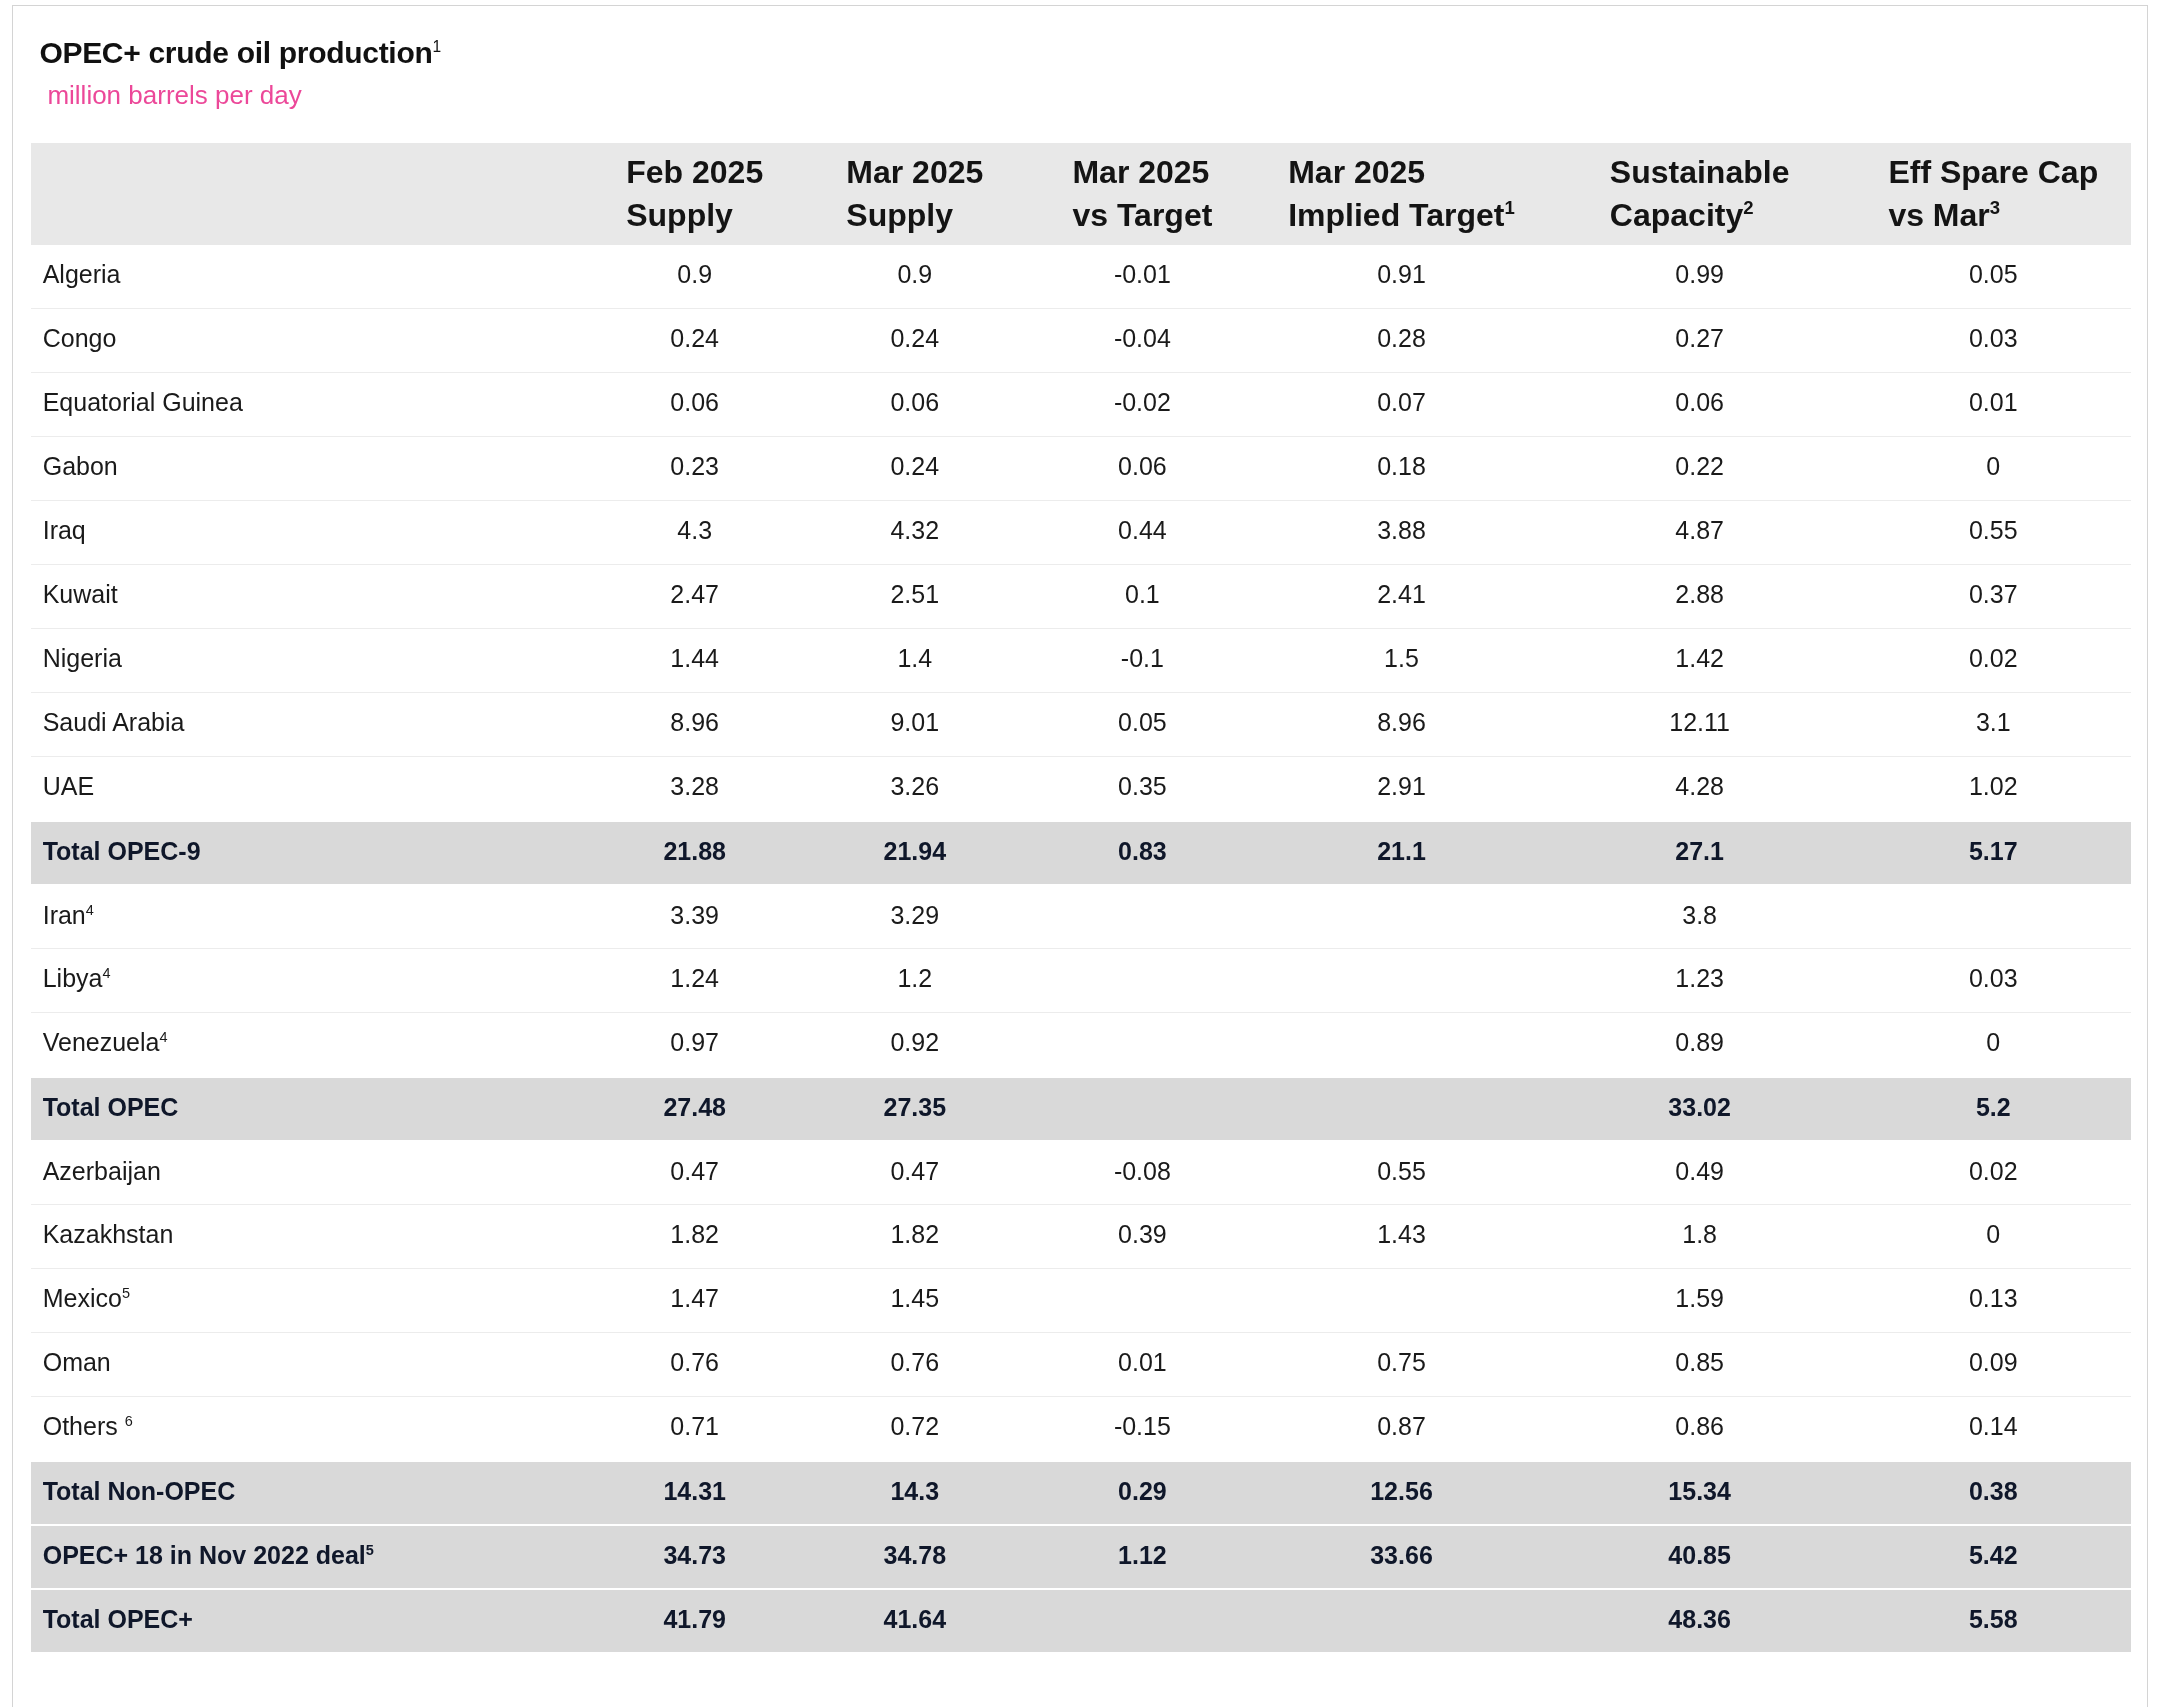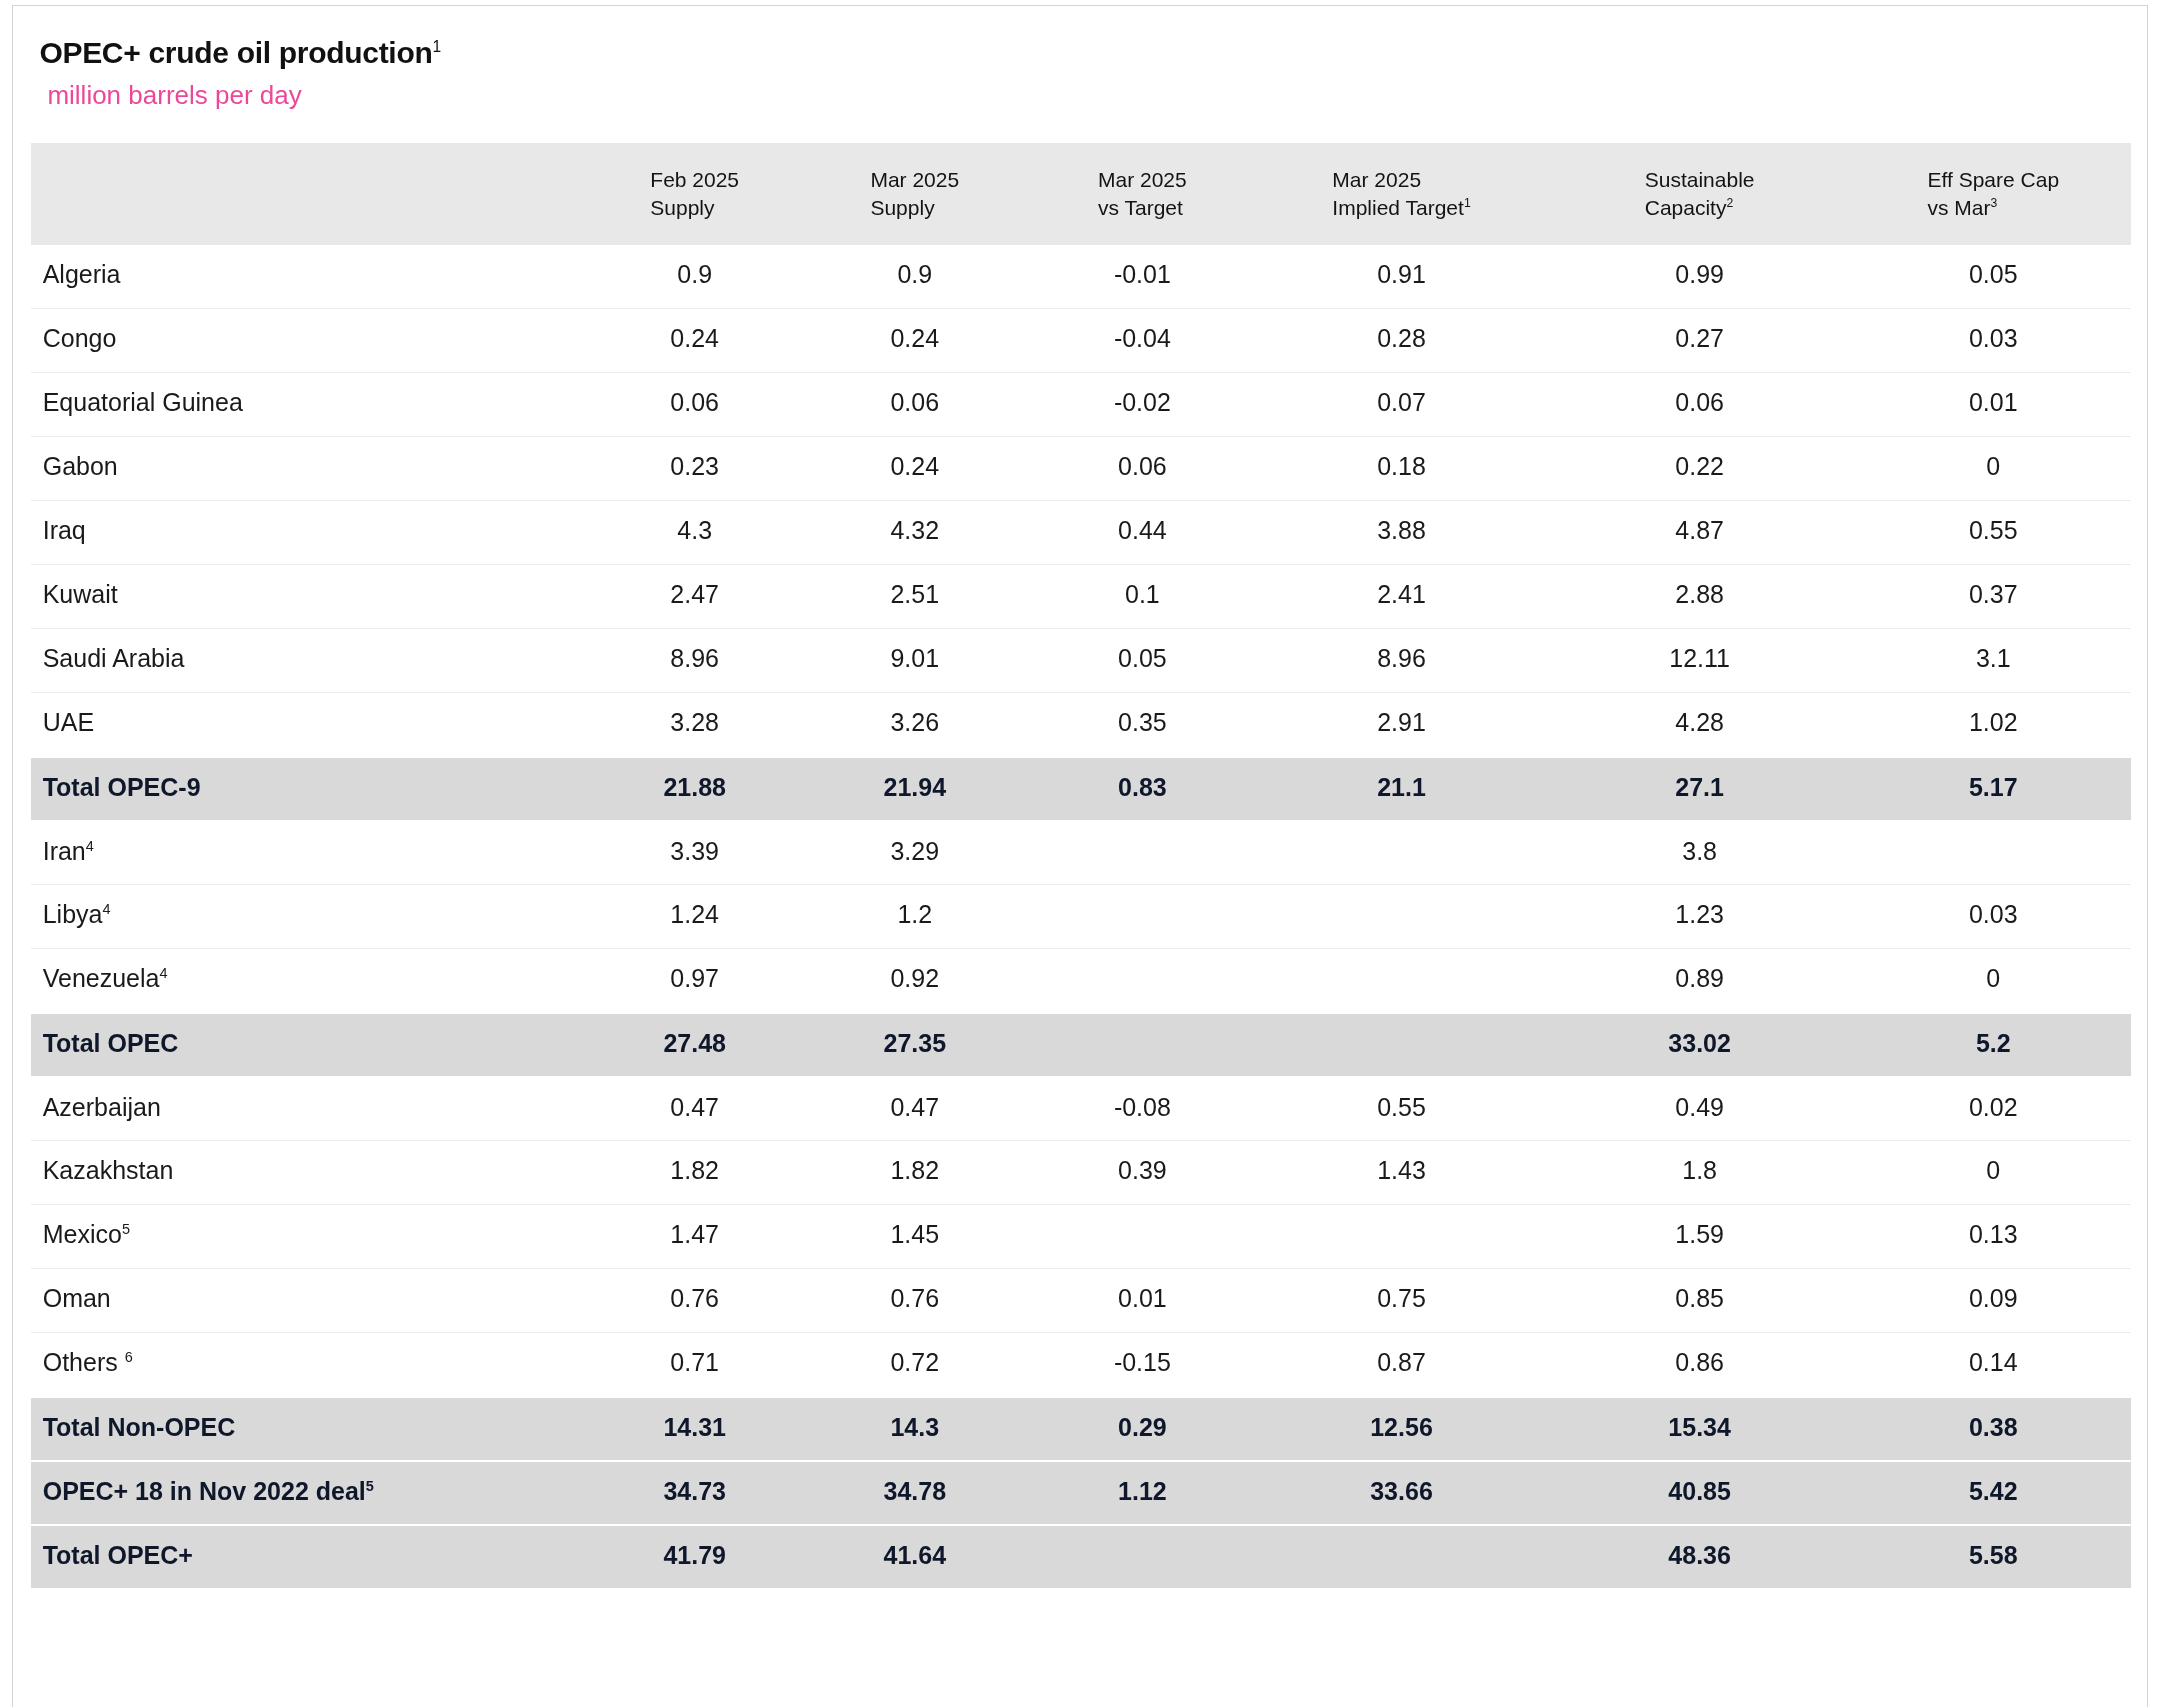--- a/index.html
+++ b/index.html
@@ -41,22 +41,22 @@
   table.data {
     border-collapse: collapse;
     table-layout: fixed;
     width: 2100px;
     margin-top: 31.5px;
   }
   thead th {
     background: #e8e8e8;
     height: 102px;
     vertical-align: middle;
-    font-size: 21px;
-    font-weight: 400;
+    font-size: 32px;
+    font-weight: 700;
     line-height: 1.32;
     text-align: center;
     padding: 0;
     color: #141414;
   }
   thead th.c { text-align: left; }
   .hb { display: inline-block; text-align: left; }
   sup { font-size: 58%; line-height: 0; }
   td {
     height: 64px;
@@ -157,20 +157,29 @@
       <tr class="w">
         <td class="c"><span>Kuwait</span><sup></sup></td>
         <td class="n">2.47</td>
         <td class="n">2.51</td>
         <td class="n">0.1</td>
         <td class="n">2.41</td>
         <td class="n">2.88</td>
         <td class="n">0.37</td>
       </tr>
 
+      <tr class="w">
+        <td class="c"><span>Nigeria</span><sup></sup></td>
+        <td class="n">1.44</td>
+        <td class="n">1.4</td>
+        <td class="n">-0.1</td>
+        <td class="n">1.5</td>
+        <td class="n">1.42</td>
+        <td class="n">0.02</td>
+      </tr>
 
       <tr class="w">
         <td class="c"><span>Saudi Arabia</span><sup></sup></td>
         <td class="n">8.96</td>
         <td class="n">9.01</td>
         <td class="n">0.05</td>
         <td class="n">8.96</td>
         <td class="n">12.11</td>
         <td class="n">3.1</td>
       </tr>

